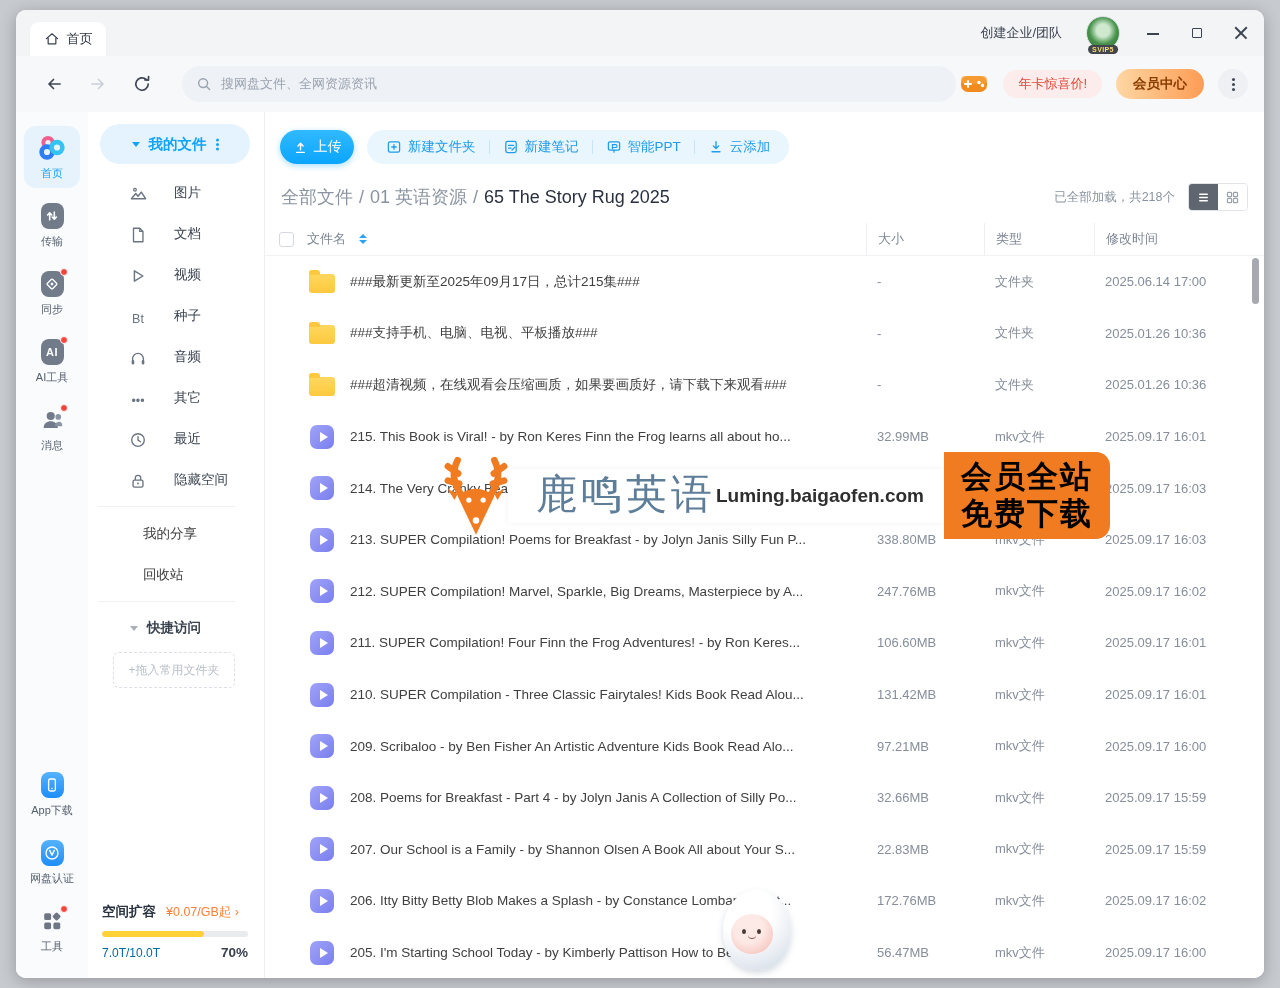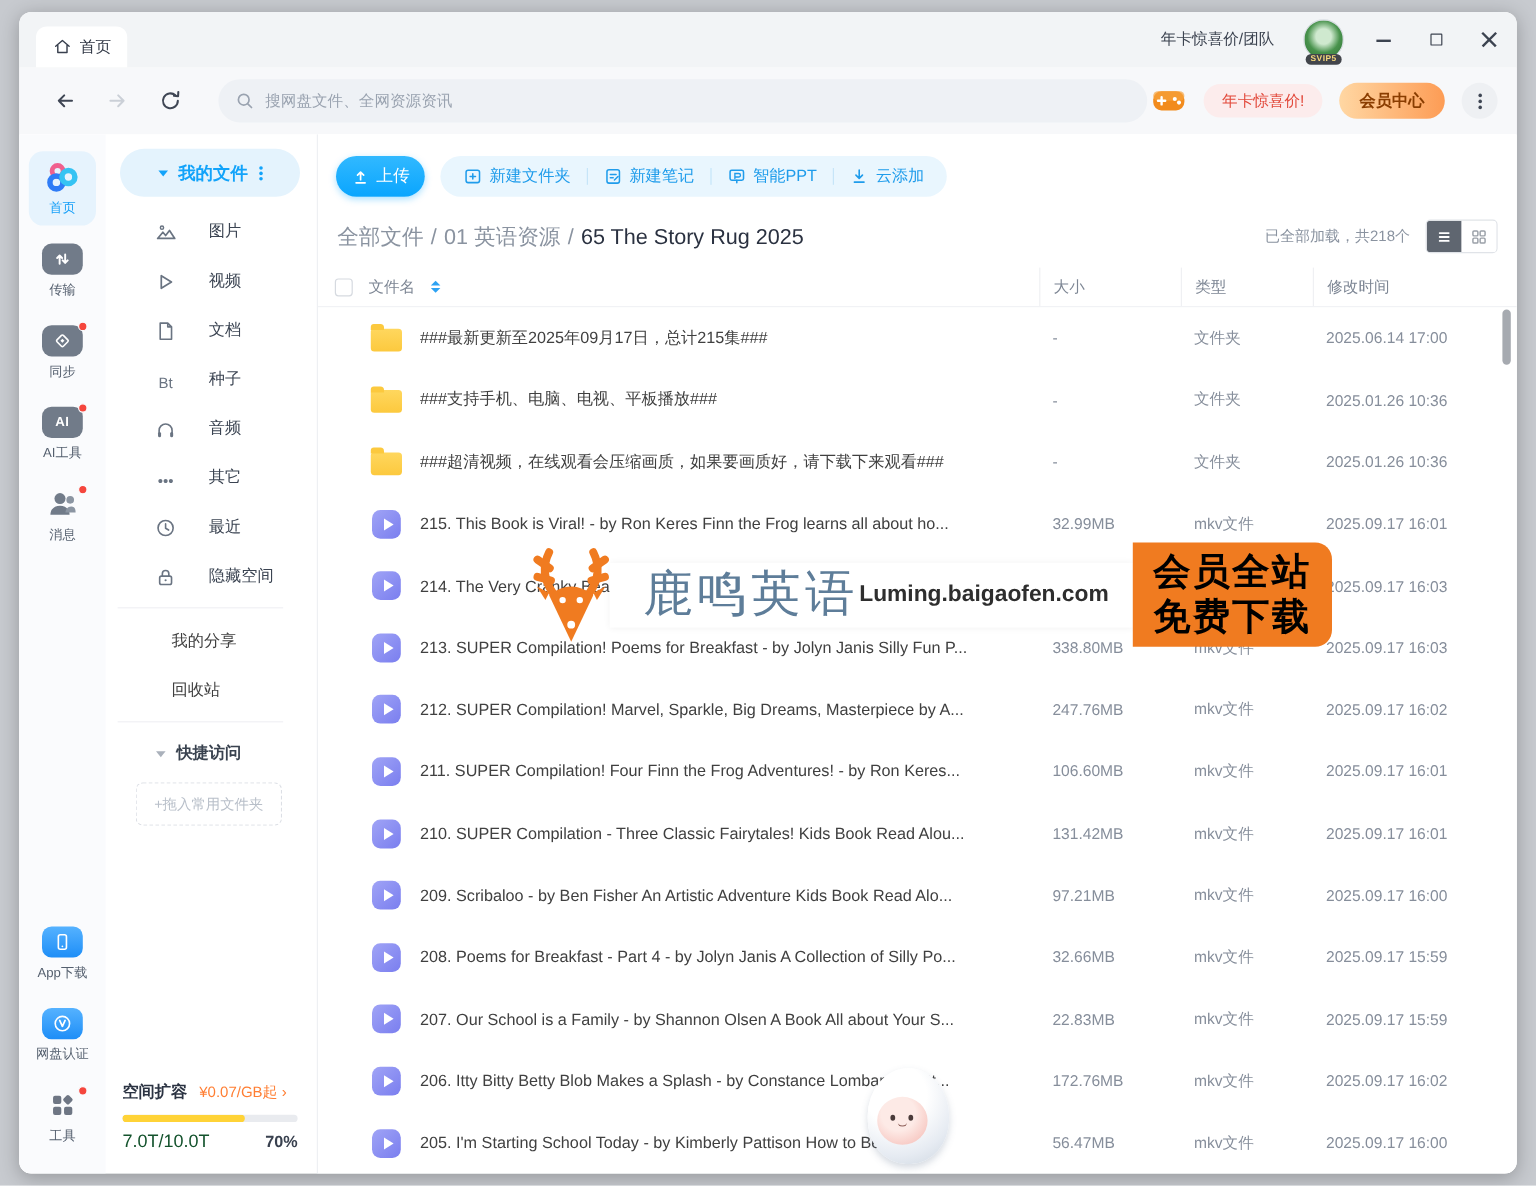--- a/index.html
+++ b/index.html
@@ -47,21 +47,21 @@
 
   
   .body{flex:1;display:flex;min-height:0;background:#fff;}
 
   
   .rail{width:72px;background:#fafbfd;display:flex;flex-direction:column;align-items:center;padding:14px 0 10px;flex:0 0 auto;}
   .rail-item{width:56px;display:flex;flex-direction:column;align-items:center;gap:5px;padding:8px 0 7px;margin-bottom:7px;border-radius:12px;position:relative;cursor:pointer;}
   .rail-item.active{background:#e6f3fd;}
   .rail-label{font-size:11px;color:#545f6e;}
   .rail-item.active .rail-label{color:#18a0f8;}
-  .rail-ic{width:34px;height:26px;border-radius:8px;background:#717b89;display:flex;align-items:center;justify-content:center;position:relative;}
+  .rail-ic{width:23px;height:26px;border-radius:8px;background:#717b89;display:flex;align-items:center;justify-content:center;position:relative;}
   .rail-ic.no-bg{background:none;}
   .ai-txt{color:#fff;font-size:11px;font-weight:bold;letter-spacing:.5px;}
   .reddot{position:absolute;top:-3px;right:-4px;width:8px;height:8px;border-radius:50%;background:#f5463d;border:1.5px solid #fafbfd;}
   .rail-spacer{flex:1;}
   .blue-ic{background:linear-gradient(180deg,#55b2ff,#1e8ef7);}
 
   
   .sidebar{width:177px;border-right:1px solid #eef0f3;display:flex;flex-direction:column;padding-top:12px;flex:0 0 auto;}
   .myfiles{margin:0 14px 8px 12px;height:40px;border-radius:21px;background:#e4f3fd;display:flex;align-items:center;
     justify-content:center;gap:9px;color:#12a3fa;font-size:14.5px;font-weight:bold;cursor:pointer;}
@@ -78,21 +78,21 @@
   .dropzone{margin:4px 0 0 25px;width:122px;height:36px;border:1.5px dashed #dcdfe5;border-radius:6px;
     display:flex;align-items:center;justify-content:center;font-size:12px;color:#b8bfc9;cursor:pointer;}
   .sidebar-spacer{flex:1;}
   .storage{padding:0 16px 18px 14px;}
   .storage-top{display:flex;align-items:center;gap:10px;}
   .storage-title{font-size:13.5px;font-weight:bold;color:#2b3342;}
   .storage-price{font-size:12.5px;color:#ff7e33;cursor:pointer;}
   .progress{margin-top:10px;height:6px;border-radius:3px;background:#e9ebef;overflow:hidden;}
   .progress-fill{height:100%;border-radius:3px;background:#ffd337;}
   .storage-bottom{margin-top:8px;display:flex;justify-content:space-between;align-items:center;}
-  .usage{font-size:15px;color:#14532d;}
+  .usage{font-size:12px;color:#0369a1;}
   .pct{font-size:13.5px;font-weight:bold;color:#39414f;}
 
   
   .main{flex:1;position:relative;display:flex;flex-direction:column;min-width:0;background:#fff;padding-top:18px;}
   .actions-row{display:flex;align-items:center;gap:13px;margin-left:15px;flex:0 0 auto;}
   .upload-btn{width:74px;height:34px;border-radius:17px;background:linear-gradient(180deg,#31b9ff,#0aa5fe);
     color:#fff;font-size:14px;display:flex;align-items:center;justify-content:center;gap:6px;cursor:pointer;box-shadow:0 2px 6px rgba(10,165,254,.35);}
   .action-group{height:34px;border-radius:17px;background:#e9f6fe;display:flex;align-items:center;padding:0 6px;}
   .action-item{display:flex;align-items:center;gap:6px;padding:0 13px;font-size:13.5px;color:#1f9ceb;cursor:pointer;height:100%;}
   .action-sep{width:1px;height:14px;background:#c6e5f8;}
@@ -158,21 +158,21 @@
 <div class="window">
 
   <div class="tabbar">
     <div class="tab">
       <svg width="16" height="16" viewBox="0 0 20 20">
           <path d="M3 9.5 L10 3.5 l7 6 M5.2 8.3 V16 h9.6 V8.3" fill="none" stroke="#39404e" stroke-width="1.5" stroke-linecap="round" stroke-linejoin="round"></path>
         </svg>
       <span>首页</span>
     </div>
     <div class="tabbar-right">
-      <span class="create-team">年卡惊喜价/团队</span>
+      <span class="create-team">创建企业/团队</span>
       <div class="avatar">
         <div class="avatar-badge">SVIP5</div>
       </div>
       <div class="winctl">
         <div class="wc wc-min"></div>
         <div class="wc wc-max"></div>
         <div class="wc wc-close"></div>
       </div>
     </div>
   </div>
@@ -307,33 +307,33 @@
             <svg width="19" height="19" viewBox="0 0 20 20">
               <path d="M2.5 15.5 h15 l-4.6-7 -3.4 4.4 -2.4-2.9 z" fill="none" stroke="#6a7482" stroke-width="1.5" stroke-linejoin="round"></path>
               <circle cx="6.3" cy="6" r="1.4" fill="none" stroke="#6a7482" stroke-width="1.3"></circle>
             </svg>
           </span>
         <span>图片</span>
       </div>
       <div class="side-item">
         <span class="ic">
             <svg width="18" height="18" viewBox="0 0 20 20">
-              <path d="M6 4.2 l9.4 5.8 -9.4 5.8 z" fill="none" stroke="#6a7482" stroke-width="1.6" stroke-linejoin="round"></path>
+              <path d="M5 2.5 h7 l3.5 3.5 v11.5 h-10.5 z" fill="none" stroke="#6a7482" stroke-width="1.5" stroke-linejoin="round"></path>
+              <path d="M12 2.5 v3.5 h3.5" fill="none" stroke="#6a7482" stroke-width="1.5" stroke-linejoin="round"></path>
             </svg>
           </span>
-        <span>视频</span>
+        <span>文档</span>
       </div>
       <div class="side-item">
         <span class="ic">
             <svg width="18" height="18" viewBox="0 0 20 20">
-              <path d="M5 2.5 h7 l3.5 3.5 v11.5 h-10.5 z" fill="none" stroke="#6a7482" stroke-width="1.5" stroke-linejoin="round"></path>
-              <path d="M12 2.5 v3.5 h3.5" fill="none" stroke="#6a7482" stroke-width="1.5" stroke-linejoin="round"></path>
+              <path d="M6 4.2 l9.4 5.8 -9.4 5.8 z" fill="none" stroke="#6a7482" stroke-width="1.6" stroke-linejoin="round"></path>
             </svg>
           </span>
-        <span>文档</span>
+        <span>视频</span>
       </div>
       <div class="side-item">
         <span class="ic">
             <span class="ic-txt">Bt</span>
           </span>
         <span>种子</span>
       </div>
       <div class="side-item">
         <span class="ic">
             <svg width="18" height="18" viewBox="0 0 20 20">

